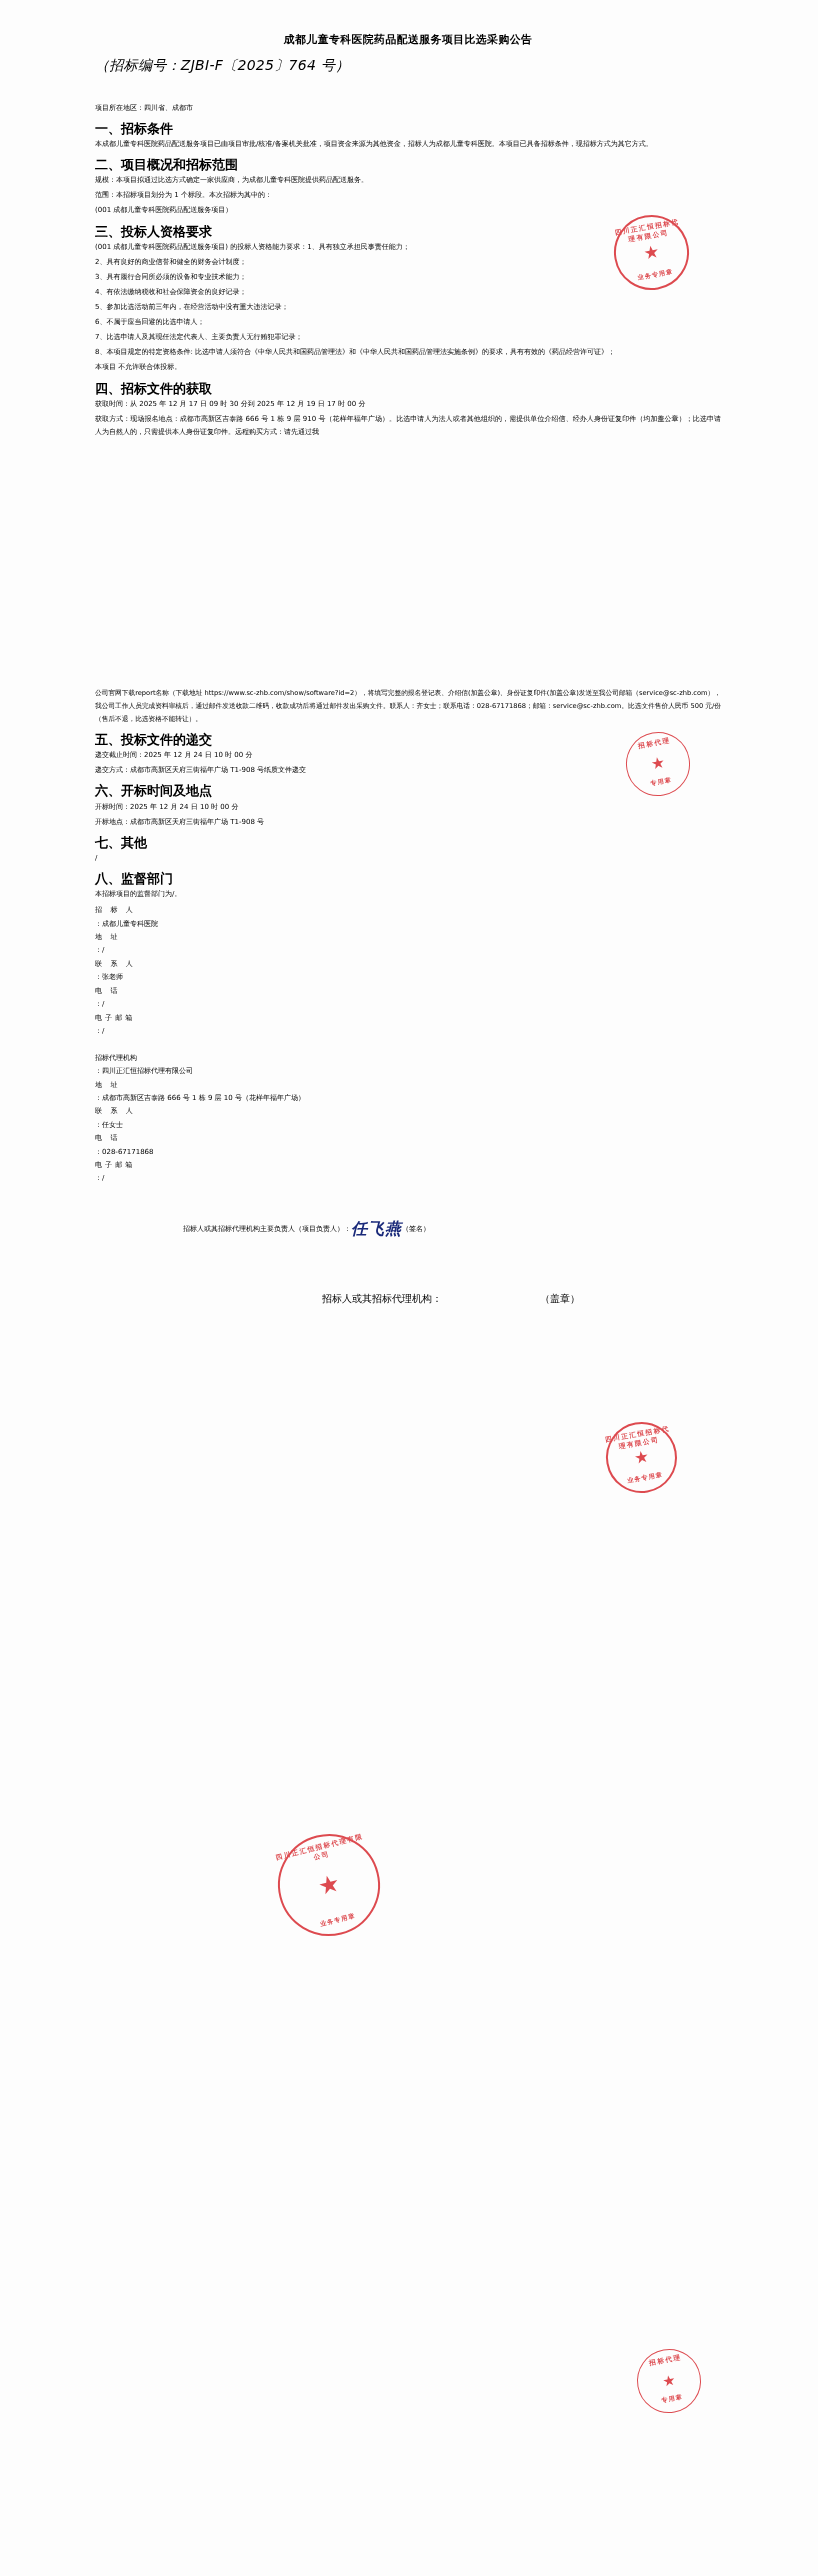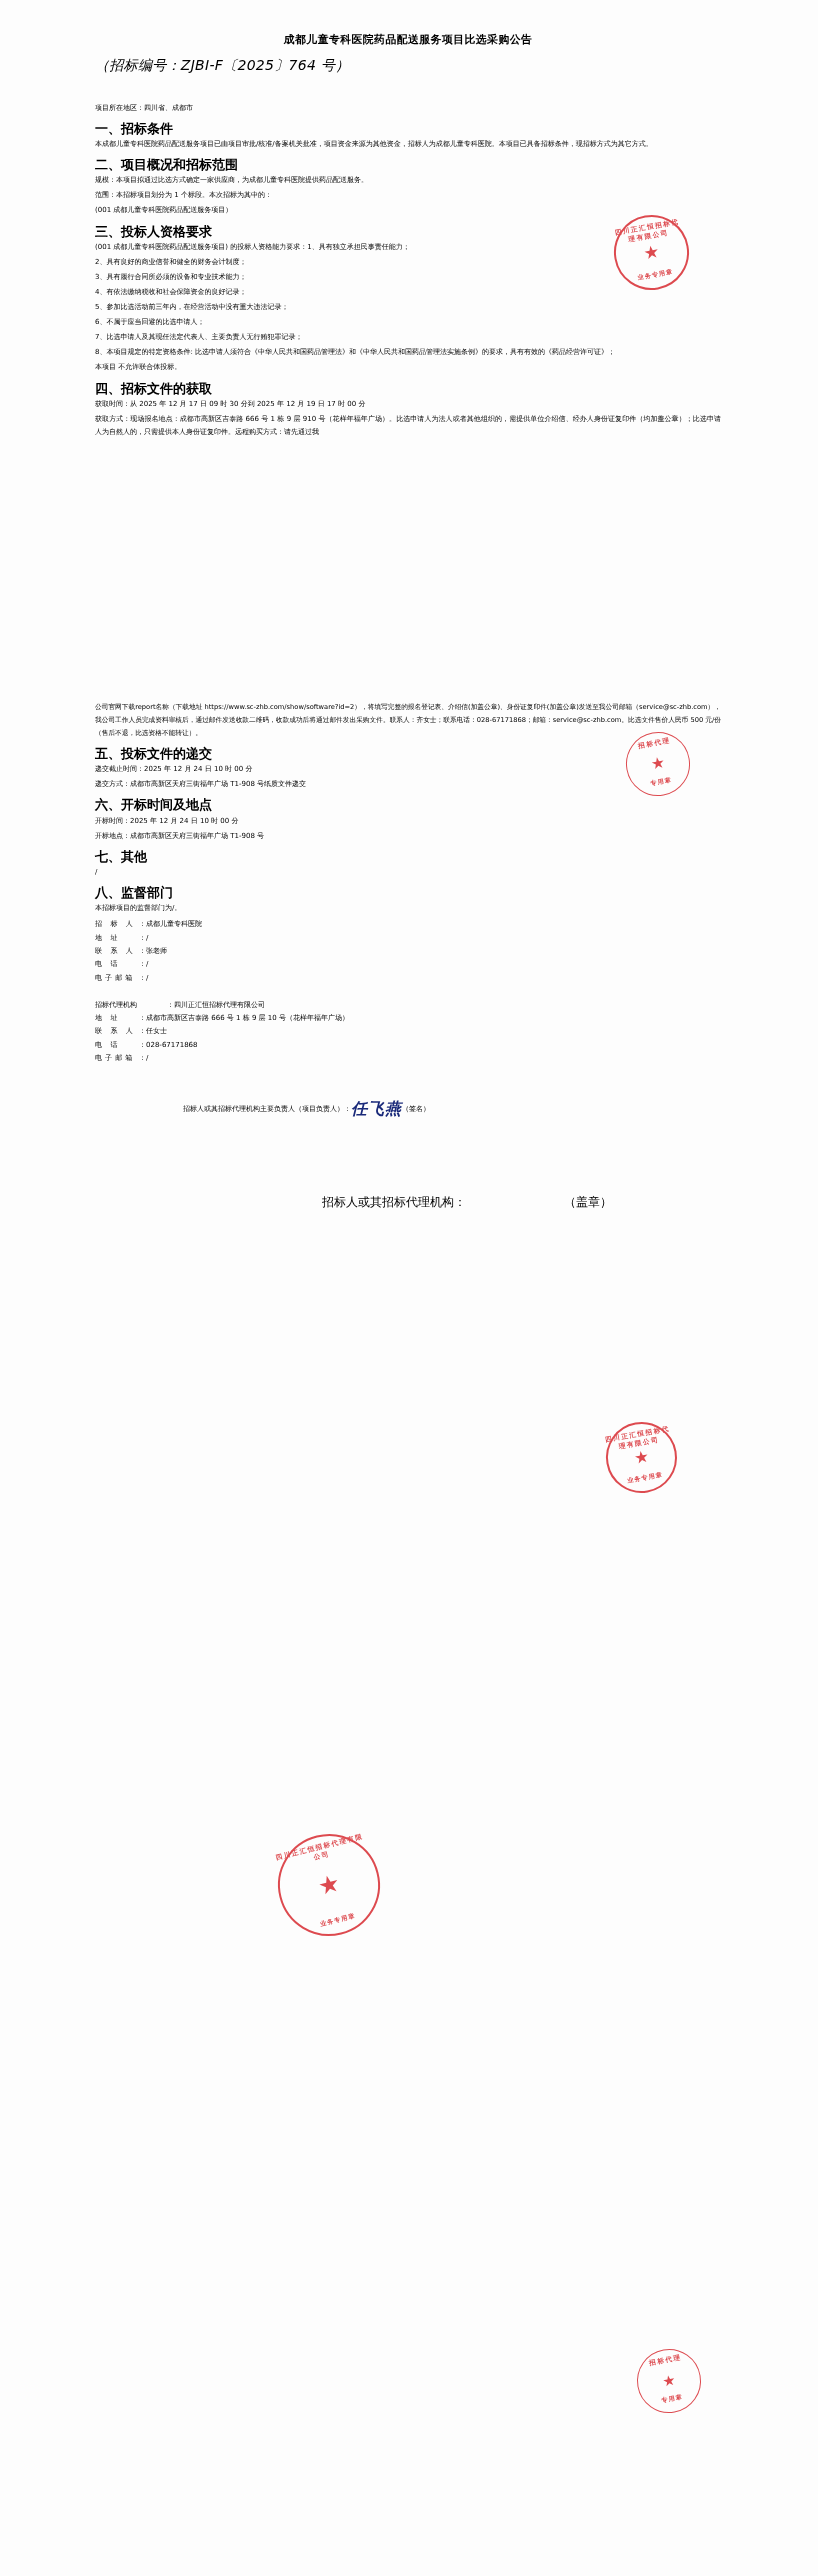--- a/index.html
+++ b/index.html
@@ -44,59 +44,60 @@
     font-size: 14px;
     color: #000;
     margin-top: 8.2px;
     letter-spacing: 0.3px;
     font-style: italic;
   }
   .para {
     font-size: 7px;
     color: #000;
     line-height: 13px;
-    margin-top: 20px;
+    margin-top: 6px;
     text-align: justify;
   }
   .section-head {
     font-size: 13px;
     font-weight: bold;
     color: #000;
     line-height: 14px;
     margin-top: 7.2px;
   }
   .first-line {
     margin-top: 27px;
   }
   .tight { margin-top: 2.1px; }
 
   .kv {
     font-size: 7px;
     color: #000;
     line-height: 13.4px;
     display: flex;
+    flex-direction: column;
   }
   .kv .k {
     width: 44px;
     flex: none;
     letter-spacing: 3.1px;
   }
   .kv .v { flex: 1; }
 
   .sign-row {
     margin-top: 36px;
     font-size: 7px;
     color: #000;
     position: relative;
     padding-left: 88px;
     line-height: 13.4px;
   }
   .sign-row2 {
-    margin-top: 80px;
-    font-size: 12px;
+    margin-top: 56px;
+    font-size: 10px;
     color: #000;
     position: relative;
     padding-left: 227px;
     line-height: 13.4px;
   }
   .handwrite {
     font-family: "DejaVu Serif", "Liberation Serif", serif;
     font-size: 16px;
     color: #1a2a7a;
     font-style: italic;

